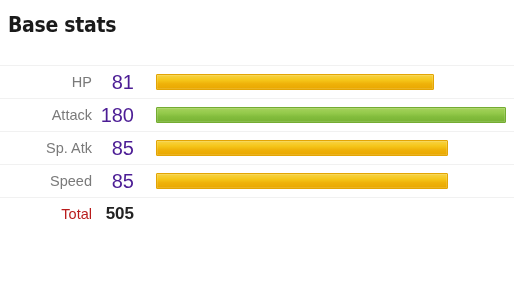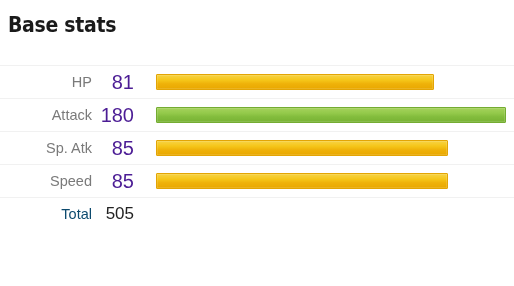--- a/index.html
+++ b/index.html
@@ -61,24 +61,24 @@
   }
   td.cell-value {
     width: 42px;
     text-align: right;
     padding-right: 4px;
     font-size: 20px;
     color: #4c1d95;
     white-space: nowrap;
   }
   tr.total-row td.cell-label {
-    color: #0c4a6e;
+    color: #b91c1c;
   }
   tr.total-row td.cell-value {
-    font-weight: normal;
+    font-weight: bold;
     color: #222222;
     font-size: 17px;
   }
   td.cell-bar {
     padding-left: 18px;
     padding-right: 8px;
   }
   .bar-track {
     position: relative;
     width: 100%;

